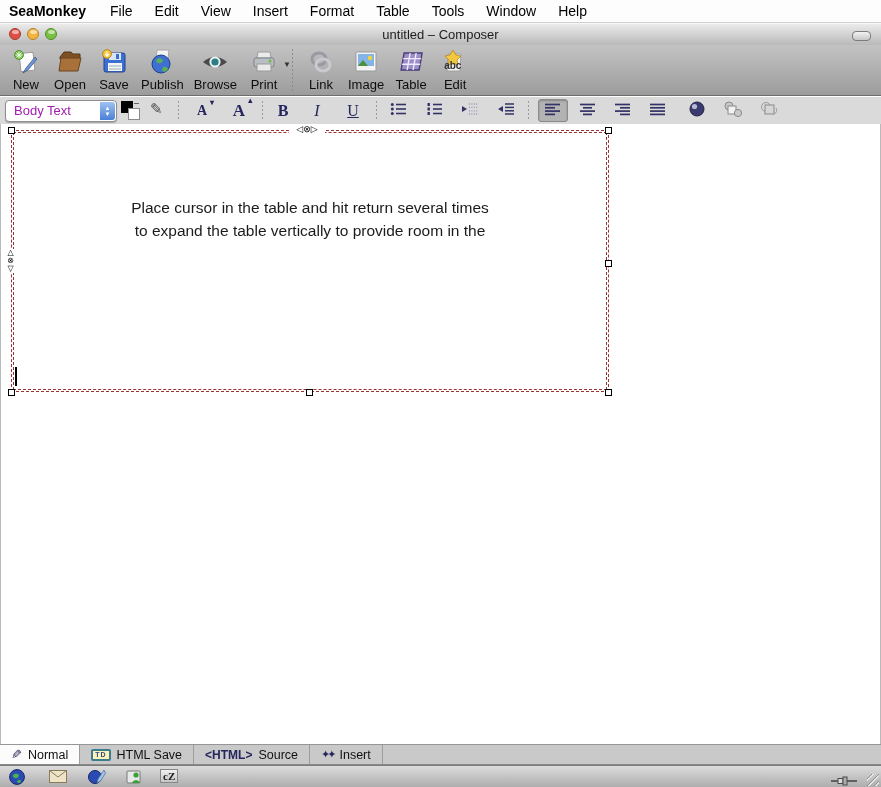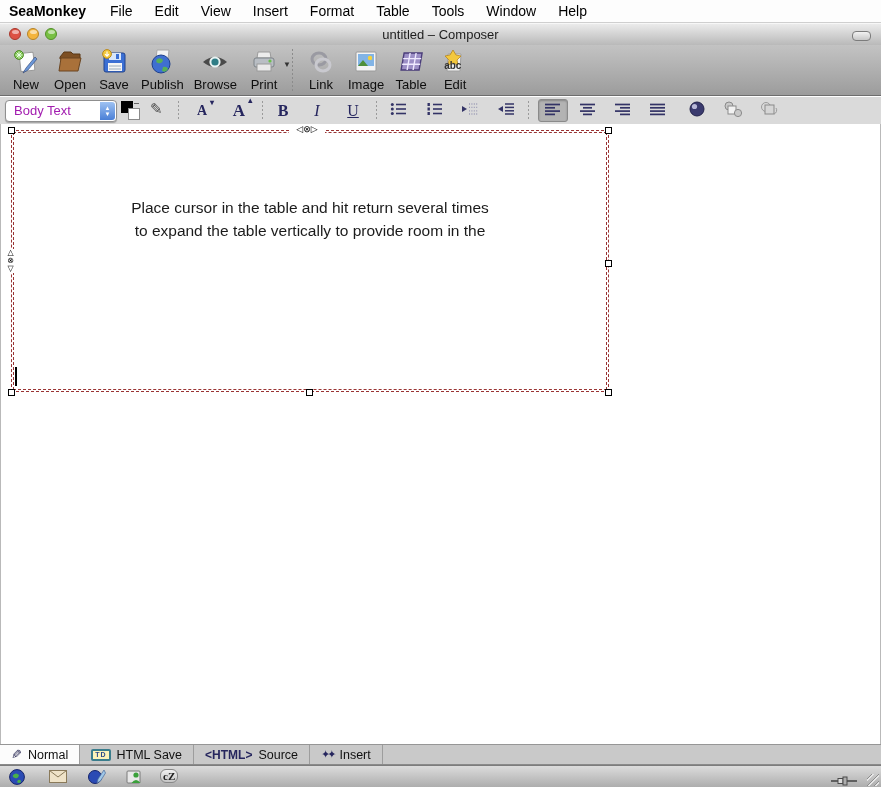--- a/index.html
+++ b/index.html
@@ -95,21 +95,21 @@
   
   .statusbar{position:absolute;left:0;top:765px;width:100%;height:22px;
     background:linear-gradient(#dcdcdc,#ababab);border-top:1px solid #7d7d7d;}
   .sico{position:absolute;top:3px;}
   .crumbs{position:absolute;left:210px;top:0;height:22px;display:flex;gap:17px;
     align-items:center;font-size:13px;color:#0d0d0d;}
   .plug{position:absolute;right:24px;top:6px;}
   .grip{position:absolute;right:2px;top:8px;width:12px;height:12px;
     background:repeating-linear-gradient(135deg,transparent 0 3px,#8c8c8c 3px 4px,#e6e6e6 4px 5px);}
   .cz{font-size:11px;font-weight:bold;color:#1d1d1d;background:linear-gradient(#f0f0f0,#c5c5c5);
-    border:1px solid #888;padding:0 2px;border-radius:6px;font-family:"Liberation Serif",serif;text-align:right;}
+    border:1px solid #888;padding:0 2px;border-radius:0;font-family:"Liberation Serif",serif;text-align:right;}
 </style>
 </head>
 <body>
 
 <div id="window">
 
   <div class="menubar">
     <span class="mi appname">SeaMonkey</span>
     <span class="mi">File</span>
     <span class="mi">Edit</span>

